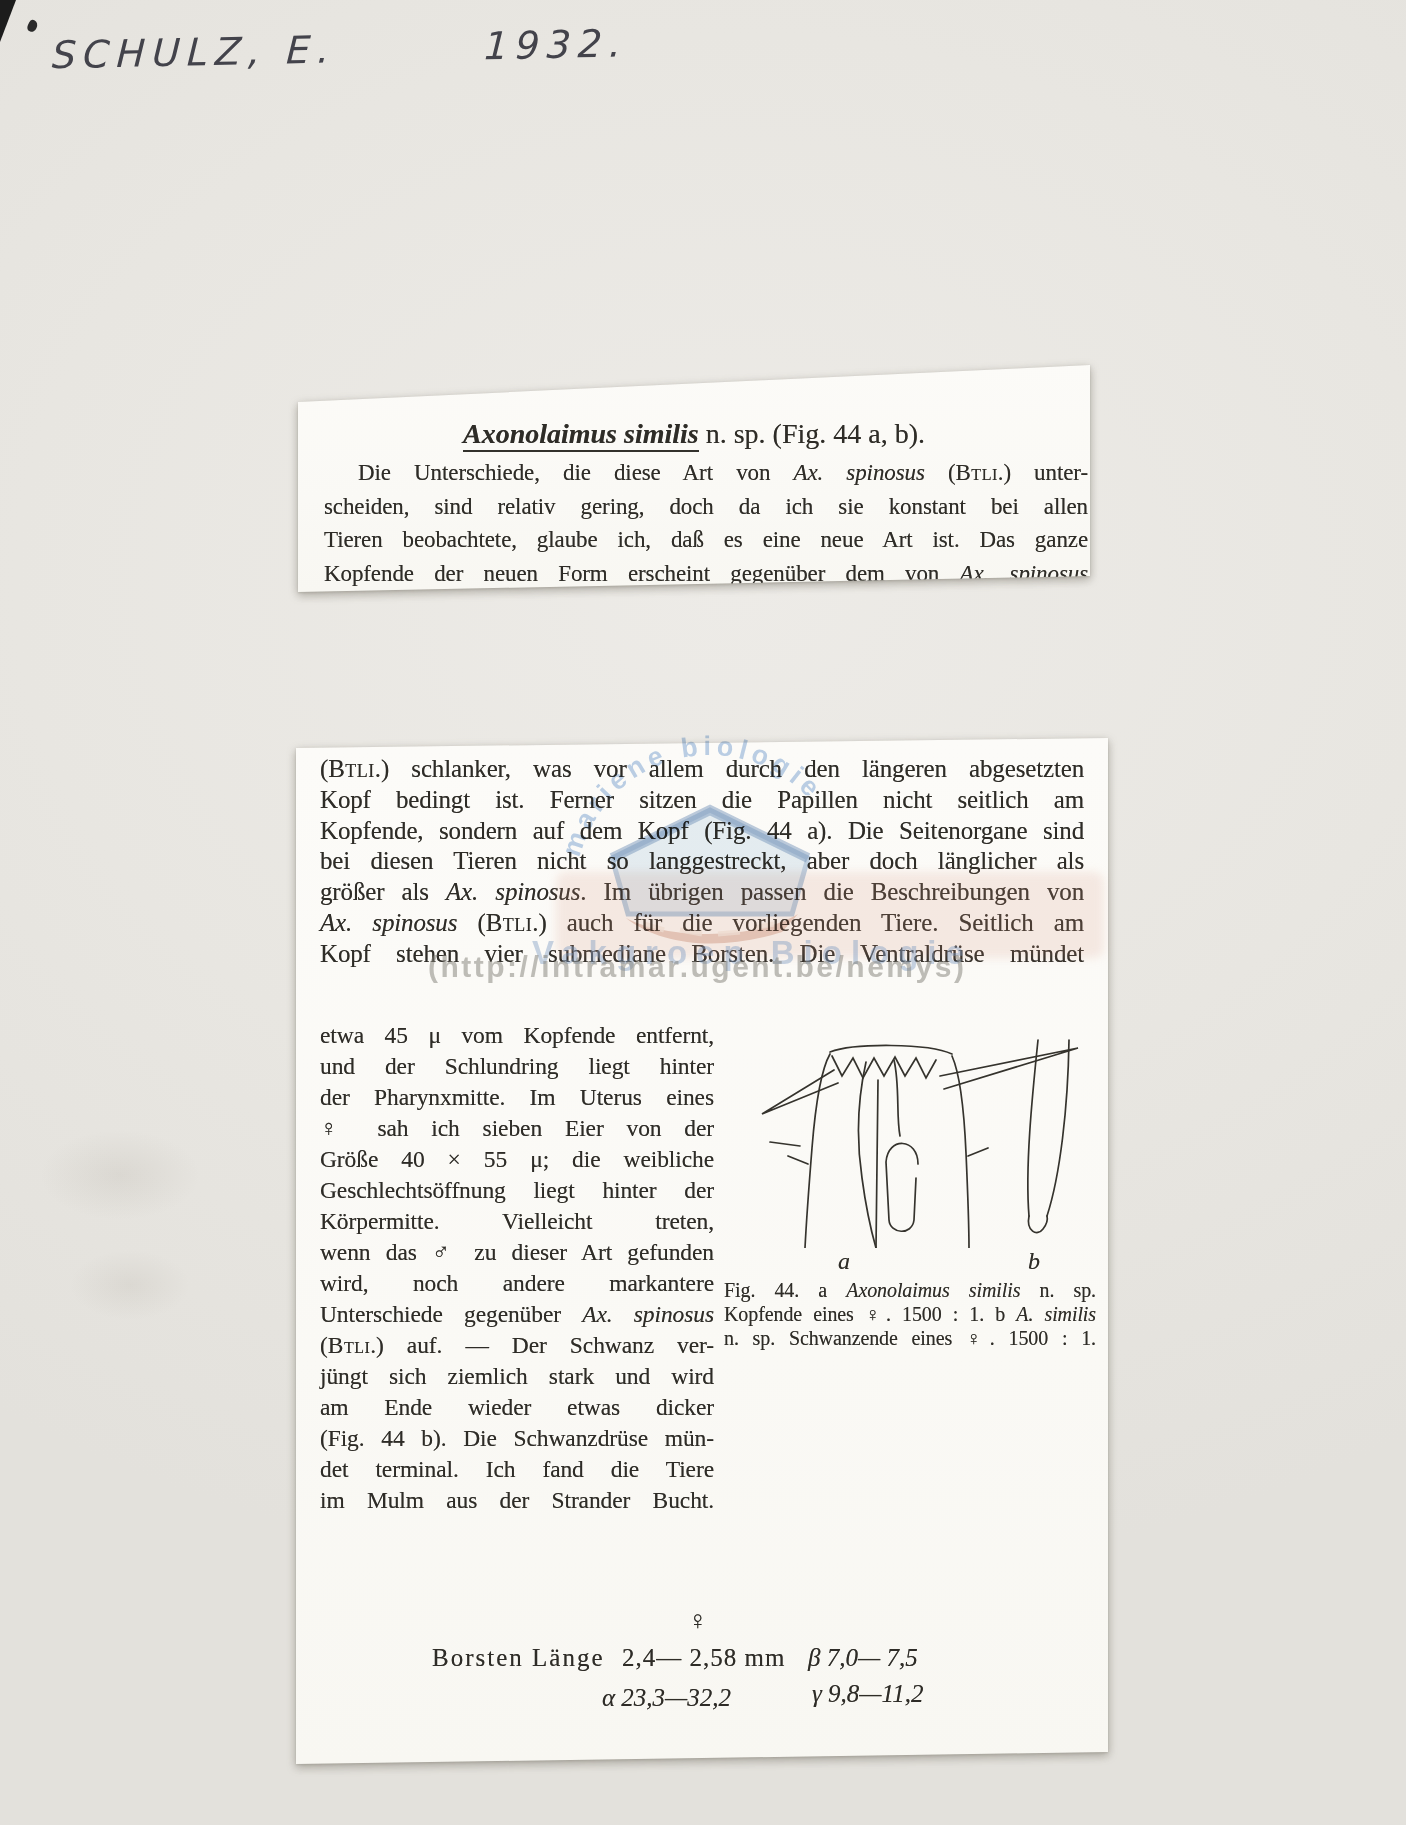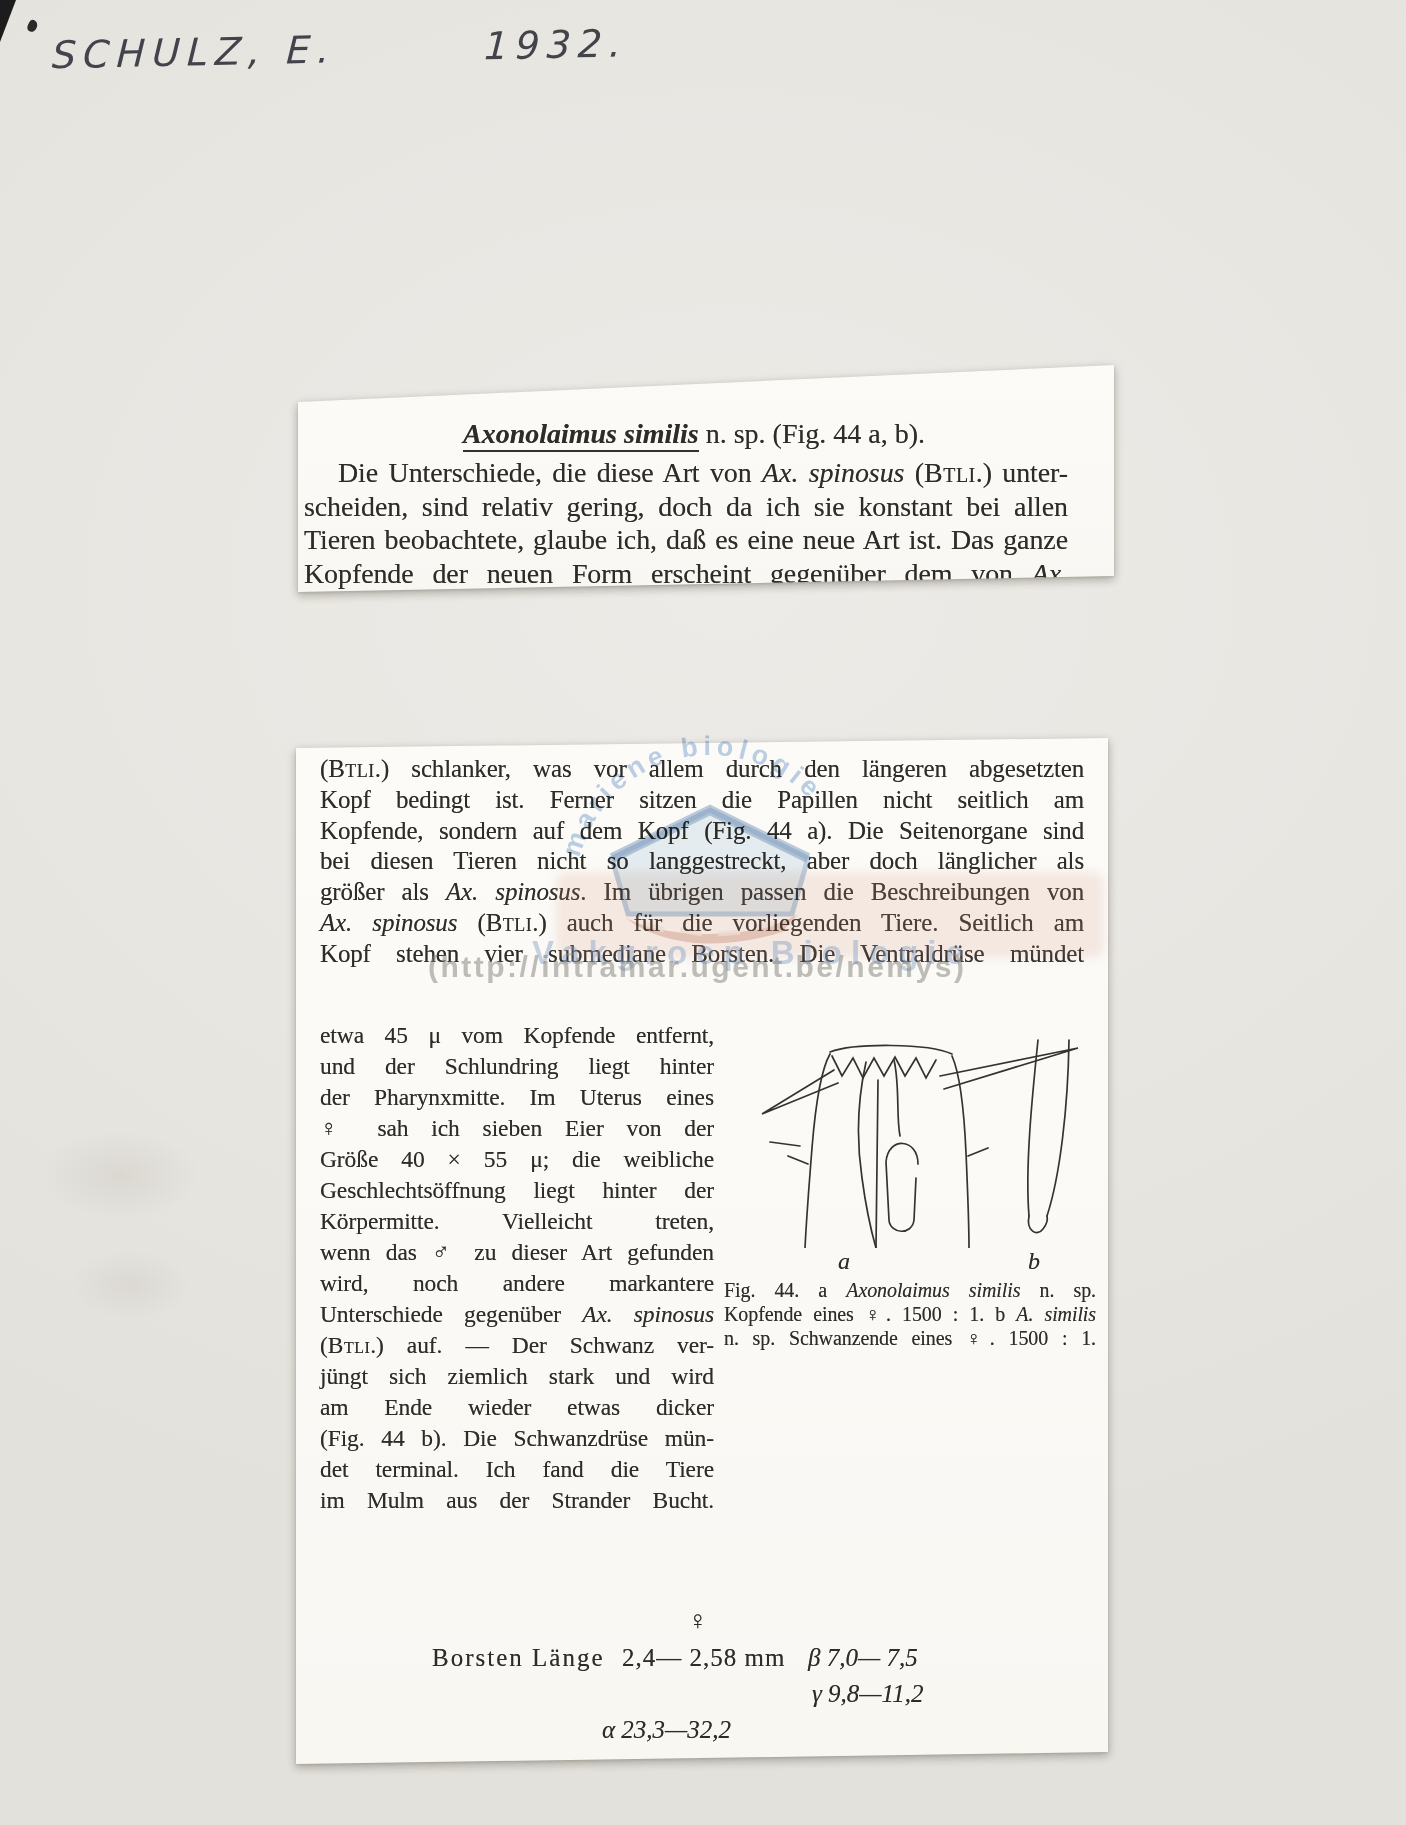--- a/index.html
+++ b/index.html
@@ -26,55 +26,55 @@
     font-family:"DejaVu Sans",sans-serif;font-style:italic;
     font-size:38px;color:#43434b;letter-spacing:7px;
     transform:rotate(-1.2deg) skewX(-4deg);
     display:flex;gap:148px;white-space:nowrap;
   }
 
   
   .clipwrap{position:absolute;filter:drop-shadow(0 3px 5px rgba(95,90,78,.40)) drop-shadow(0 1px 1px rgba(95,90,78,.25));}
   .clip{position:relative;background:linear-gradient(180deg,#fcfbf8 0%,#faf9f5 60%,#f8f7f2 100%);}
   #clip1w{left:298px;top:360px;}
-  #clip1{width:792px;height:232px;clip-path:polygon(0 42px,100% 5px,100% calc(100% - 16px),0 100%);padding-left:24px;}
+  #clip1{width:792px;height:232px;clip-path:polygon(0 42px,100% 5px,100% calc(100% - 16px),0 100%);}
   #clip2w{left:296px;top:738px;}
   #clip2{width:812px;height:1026px;clip-path:polygon(0 10px,100% 0,100% calc(100% - 12px),0 100%);}
 
   
   .print{text-shadow:0 0 .5px rgba(44,42,36,.55);}
   .tline{display:block;text-align:justify;text-align-last:justify;}
   .it{font-style:italic;}
   .sc{font-variant:small-caps;letter-spacing:.5px;}
 
   .article-title{
     position:absolute;left:14px;top:56px;width:764px;
     text-align:center;font-size:28px;line-height:36px;white-space:nowrap;
   }
   .article-title .species{font-weight:bold;font-style:italic;border-bottom:2.5px solid #33312c;padding-bottom:1px;}
-  .clip1-para{position:absolute;left:6px;top:96px;width:764px;font-size:28px;line-height:33.5px;letter-spacing:-.1px;font-family:Liberation Serif, serif;}
+  .clip1-para{position:absolute;left:26px;top:96px;width:764px;font-size:23px;line-height:33.5px;letter-spacing:-.1px;font-family:Liberation Serif, serif;}
   .clip1-para .tline:first-child{text-indent:34px;}
 
   .clip2-para1{position:absolute;left:24px;top:16px;width:764px;font-size:25px;line-height:30.8px;letter-spacing:-.15px;}
   .clip2-column{position:absolute;left:24px;top:282px;width:394px;font-size:23.5px;line-height:31px;letter-spacing:-.1px;}
 
   .figure{position:absolute;left:430px;top:298px;width:372px;height:260px;}
   .figure svg{display:block;}
   .fig-label{position:absolute;top:212px;font-style:italic;font-size:24px;}
   .fig-label.a{left:112px;}
   .fig-label.b{left:302px;}
 
   .fig-caption{position:absolute;left:428px;top:540px;width:372px;font-size:20px;line-height:24px;letter-spacing:-.1px;}
 
   .measure{position:absolute;left:130px;top:868px;width:560px;height:130px;font-size:25px;}
   .measure .fem{position:absolute;left:262px;top:0;font-size:26px;}
   .measure .r1l{position:absolute;left:6px;top:38px;letter-spacing:2px;}
   .measure .r1v{position:absolute;left:196px;top:38px;letter-spacing:1px;}
   .measure .r1b{position:absolute;left:382px;top:38px;font-style:italic;}
-  .measure .r2a{position:absolute;left:176px;top:78px;font-style:italic;margin-top:32px;}
+  .measure .r2a{position:absolute;left:176px;top:78px;font-style:italic;}
   .measure .r2g{position:absolute;left:386px;top:74px;font-style:italic;}
 
   
   .wmlayer{position:absolute;left:0;top:0;width:1406px;height:1825px;pointer-events:none;}
   .wm-stamp{position:absolute;left:540px;top:698px;width:340px;height:280px;opacity:.62;mix-blend-mode:multiply;}
   .wm-band{position:absolute;left:556px;top:872px;width:548px;height:86px;background:rgba(216,152,128,.18);filter:blur(5px);border-radius:10px;}
   .wm-vakgroep{position:absolute;left:532px;top:934px;width:480px;
     font-family:"Liberation Sans","DejaVu Sans",sans-serif;font-weight:bold;
     font-size:33px;letter-spacing:9px;color:rgba(122,152,192,.42);white-space:nowrap;}
   .wm-url{position:absolute;left:428px;top:950px;width:700px;

